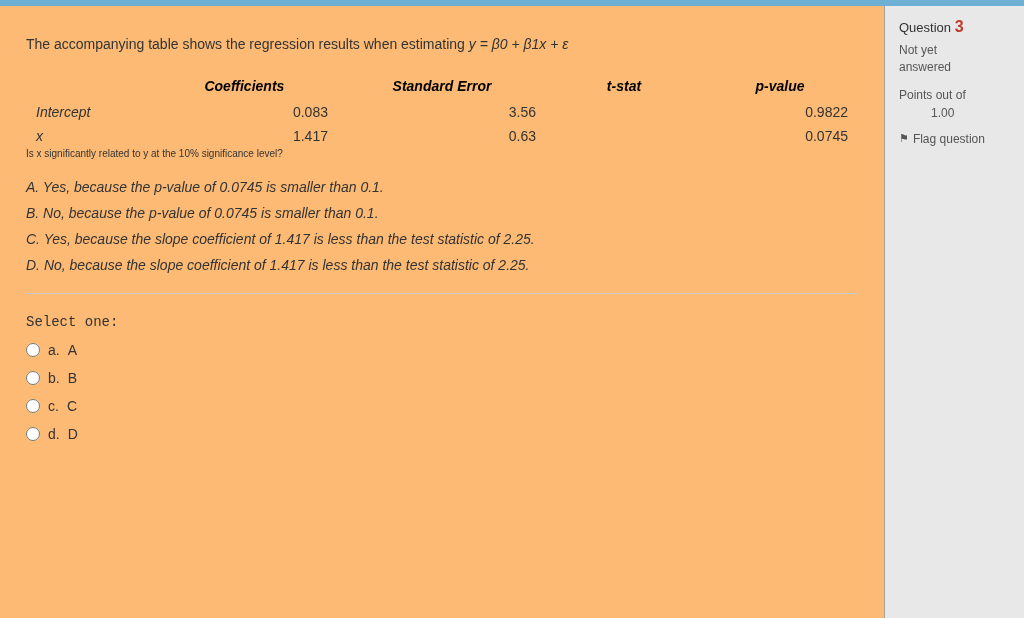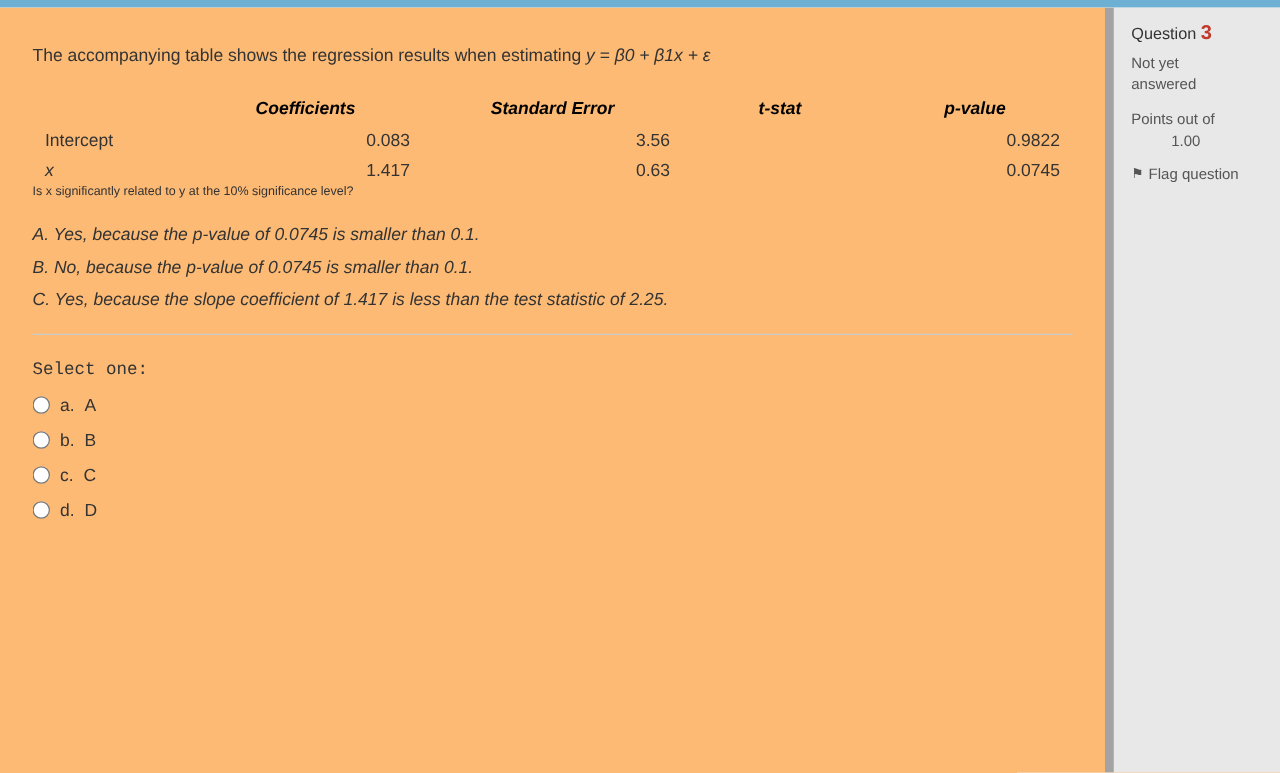--- a/index.html
+++ b/index.html
@@ -38,20 +38,21 @@
       text-align: left;
       font-style: normal;
     }
     .regression-table td {
       text-align: right;
       padding: 4px 10px;
       color: #333;
     }
     .regression-table td.row-label {
       text-align: left;
+      font-style: italic;
     }
     .significance-question {
       font-size: 10px;
       margin-bottom: 20px;
       color: #333;
     }
     .options-list {
       list-style: none;
       margin-bottom: 20px;
     }
@@ -89,21 +90,21 @@
     }
     .radio-label-letter {
       margin-right: 8px;
       color: #333;
     }
     
     .sidebar {
       width: 140px;
       background: #e8e8e8;
       padding: 12px 14px;
-      border-left: 7px solid #a3a3a3;
+      border-left: 1px solid #a3a3a3;
       flex-shrink: 0;
     }
     .question-number {
       font-size: 13px;
       color: #333;
       margin-bottom: 6px;
     }
     .question-number strong {
       font-size: 16px;
       font-weight: bold;
@@ -186,20 +187,21 @@
       </table>
 
       <p class="significance-question">
         Is x significantly related to y at the 10% significance level?
       </p>
 
       <ul class="options-list">
         <li>A. Yes, because the p-value of 0.0745 is smaller than 0.1.</li>
         <li>B. No, because the p-value of 0.0745 is smaller than 0.1.</li>
         <li>C. Yes, because the slope coefficient of 1.417 is less than the test statistic of 2.25.</li>
+        <li>D. No, because the slope coefficient of 1.417 is less than the test statistic of 2.25.</li>
       </ul>
 
       <hr class="divider">
 
       <p class="select-one-label">Select one:</p>
 
       <ul class="radio-group">
         <li>
           <input type="radio" name="answer" value="a" style="">
           <span class="radio-label-letter">a.</span>

